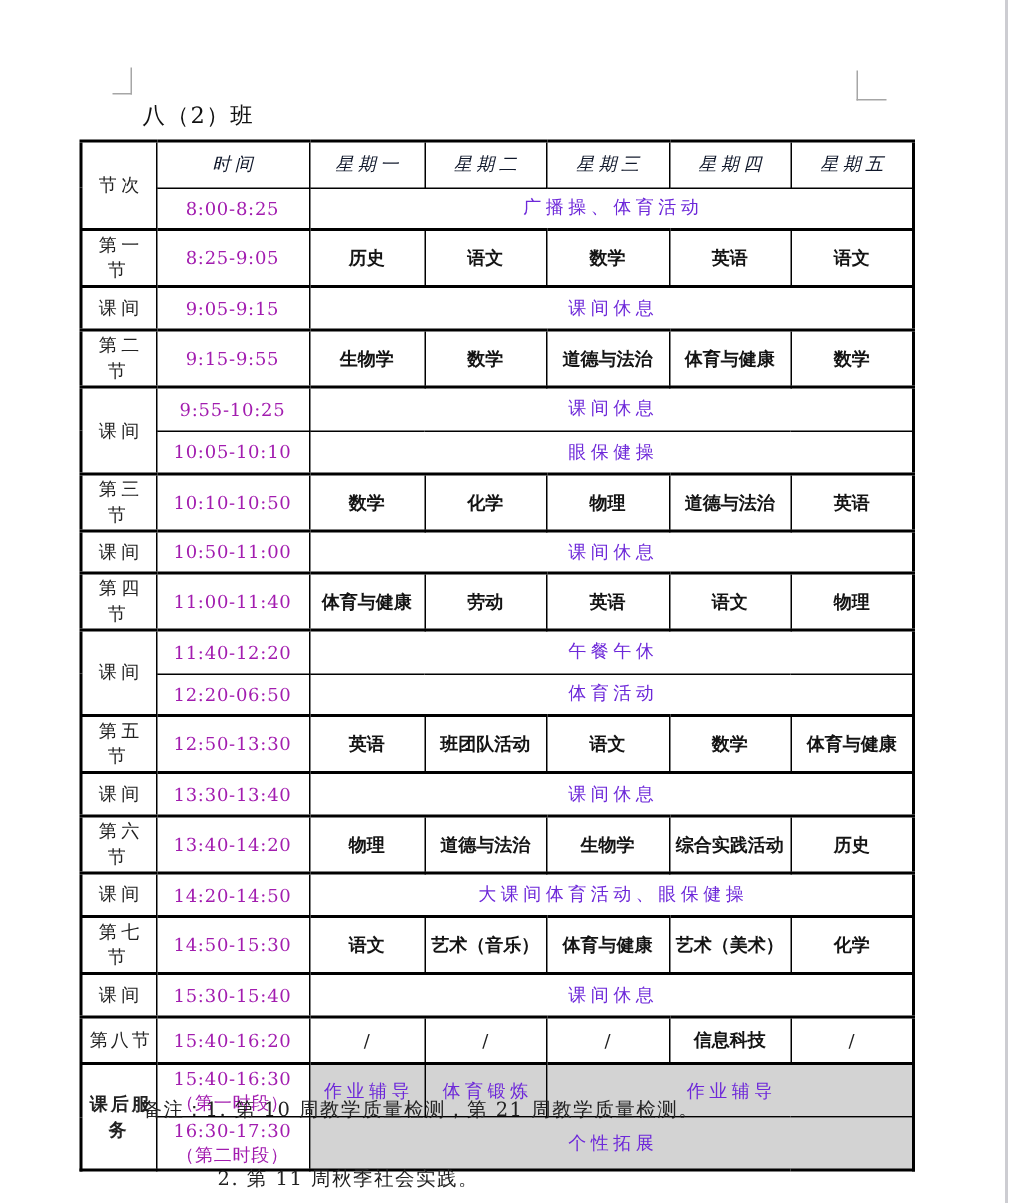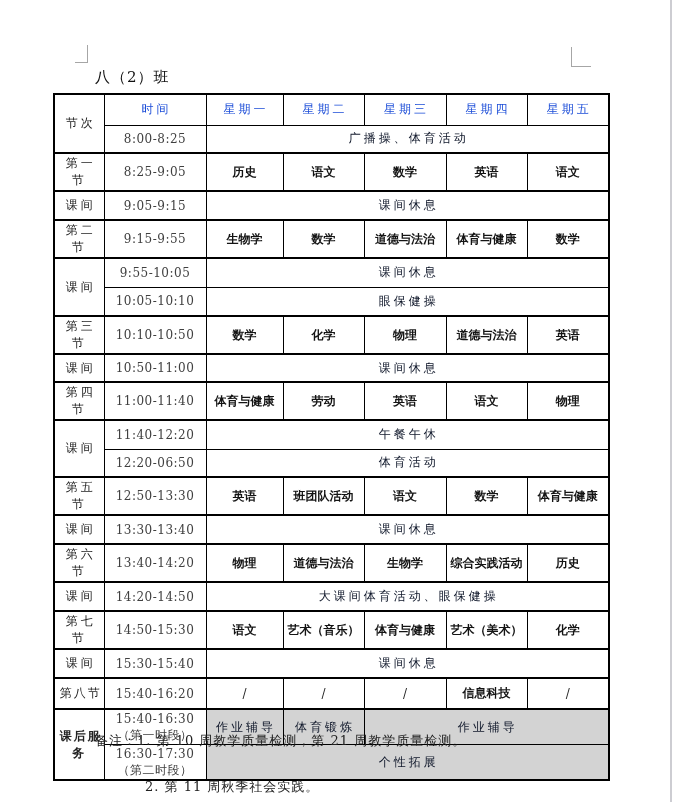--- a/index.html
+++ b/index.html
@@ -26,29 +26,29 @@
     position:absolute; left:53px; top:93px; width:555px;
     border-collapse:collapse; table-layout:fixed;
     border:2px solid #000;
   }
   table.timetable td {
     border:1px solid #000; border-top-width:2px;
     text-align:center; vertical-align:middle;
     font-size:12px; padding:1px; overflow:hidden;
   }
   table.timetable tr.thin td { border-top-width:1px; }
-  td.head   { letter-spacing:3px; text-indent:3px; color:#1d4ed8; }
+  td.head   { letter-spacing:3px; text-indent:3px; color:#0f172a;font-style:italic; }
   td.period { letter-spacing:3px; text-indent:3px; color:#222; }
   td.psmall { font-size:10.5px; letter-spacing:2px; }
   td.bold   { font-weight:bold; letter-spacing:2px;margin-top:28px; }
-  td.time   { font-size:12.5px; letter-spacing:0.5px; color:#404040; }
+  td.time   { font-size:12.5px; letter-spacing:0.5px; color:#a21caf; }
   td.two    { white-space:pre-line; line-height:16px; font-size:12px; }
   td.subject{ font-family:"DejaVu Sans","Liberation Sans",sans-serif; font-weight:bold; font-size:12.5px; color:#141414; letter-spacing:0; text-indent:0;margin-left:48px; }
   td.small  { font-size:10px; }
-  td.span   { letter-spacing:3px; text-indent:3px; color:#0f172a; }
+  td.span   { letter-spacing:3px; text-indent:3px; color:#6d28d9; }
   td.grey   { background:#d3d3d3; }
   td.slash  { font-size:12.5px; font-weight:normal; }
   .notes {
     position:absolute; left:95px; top:726px; font-size:13px; letter-spacing:1px; color:#222;
     line-height:30px;
   }
   .notes .note-line-2 { margin-left:50px;margin-top:16px; }
 </style>
 </head>
 <body>
@@ -103,21 +103,21 @@
           <td class="period">第二节</td>
           <td class="time">9:15-9:55</td>
           <td class="subject">生物学</td>
           <td class="subject">数学</td>
           <td class="subject">道德与法治</td>
           <td class="subject">体育与健康</td>
           <td class="subject">数学</td>
         </tr>
         <tr style="height: 29px;">
           <td rowspan="2" class="period">课间</td>
-          <td class="time">9:55-10:05</td>
+          <td class="time">9:55-10:25</td>
           <td colspan="5" class="span">课间休息</td>
         </tr>
         <tr class="thin" style="height: 29px;">
           <td class="time">10:05-10:10</td>
           <td colspan="5" class="span">眼保健操</td>
         </tr>
         <tr style="height: 29px; border-radius: 18px;">
           <td class="period">第三节</td>
           <td class="time">10:10-10:50</td>
           <td class="subject">数学</td>

